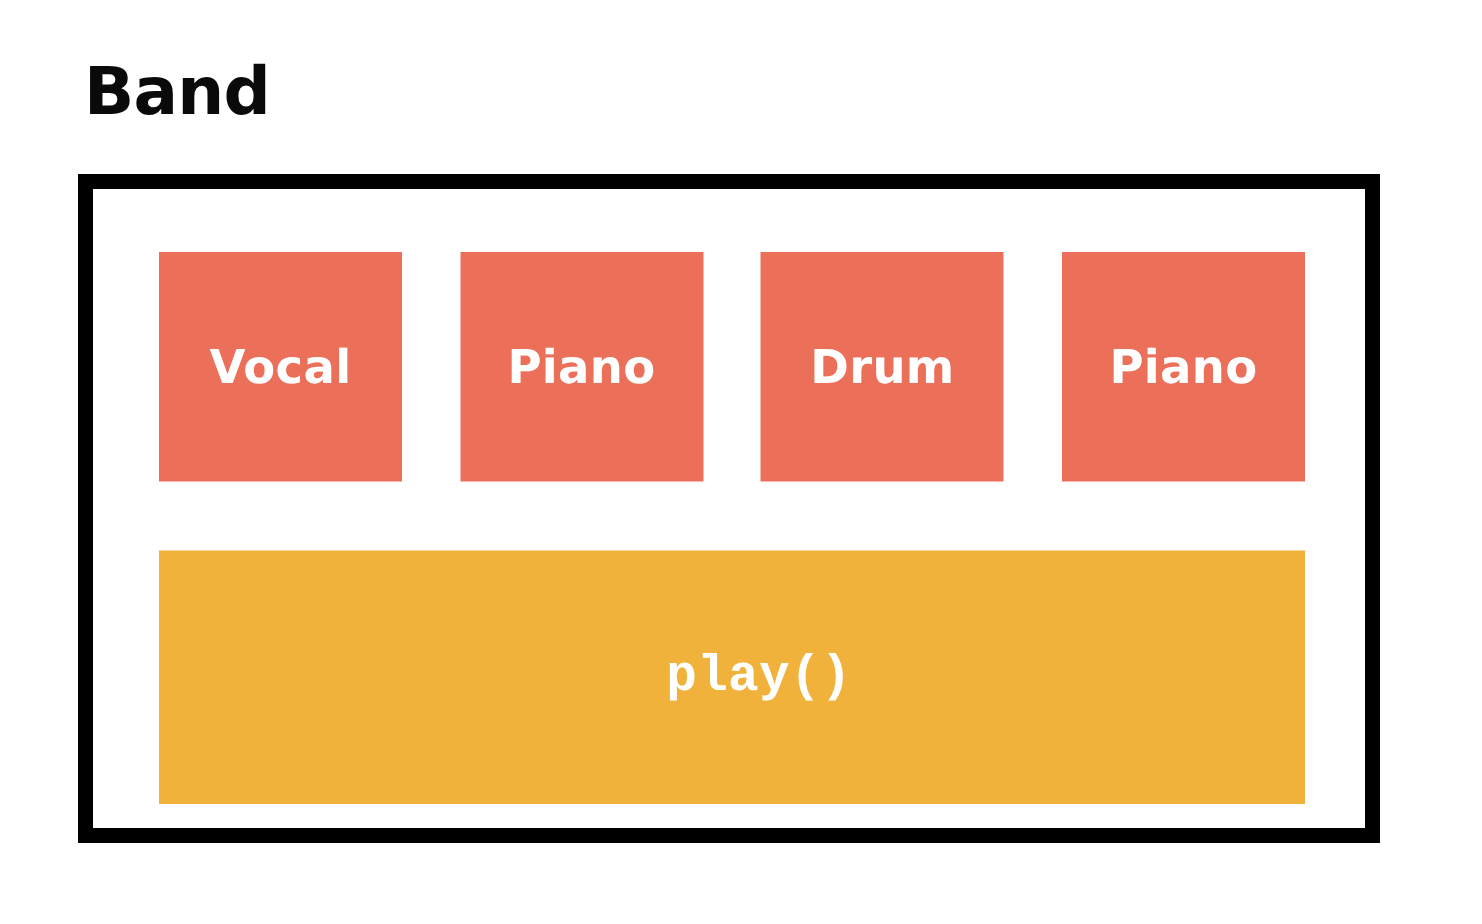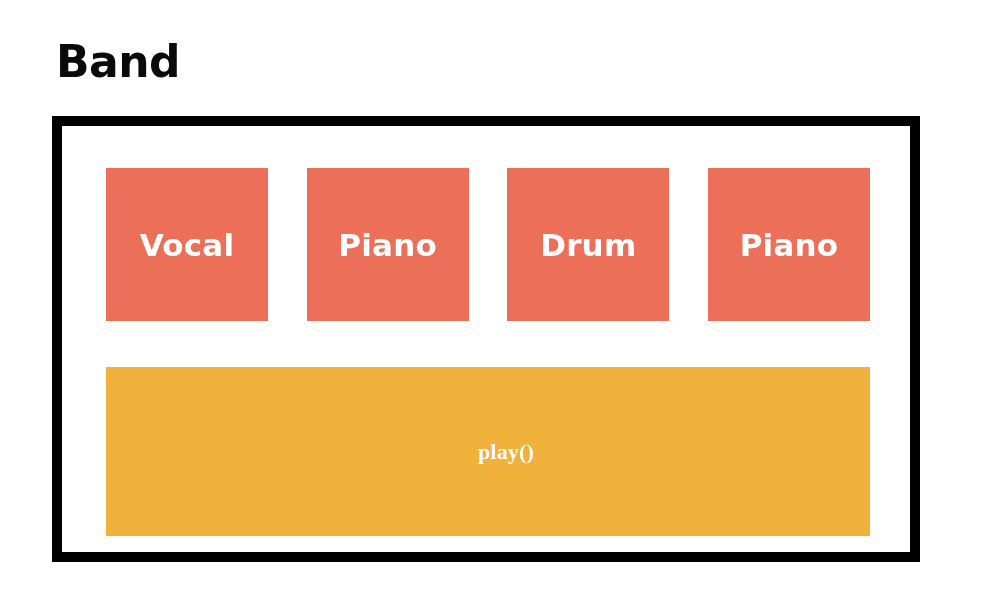--- a/index.html
+++ b/index.html
@@ -81,22 +81,22 @@
     top: 241px;
     width: 764px;
     height: 169px;
     background: #f1b23c;
     display: flex;
     align-items: center;
     justify-content: center;
     box-sizing: border-box;
   }
   .method-label {
-    font-family: Liberation Serif, serif;
-    font-size: 22px;
+    font-family: Liberation Mono, monospace;
+    font-size: 34px;
     font-weight: 700;
     letter-spacing: 0.2px;
     color: #ffffff;
     white-space: nowrap;
     margin-left: 36px;
   }
 </style>
 </head>
 <body>
 

